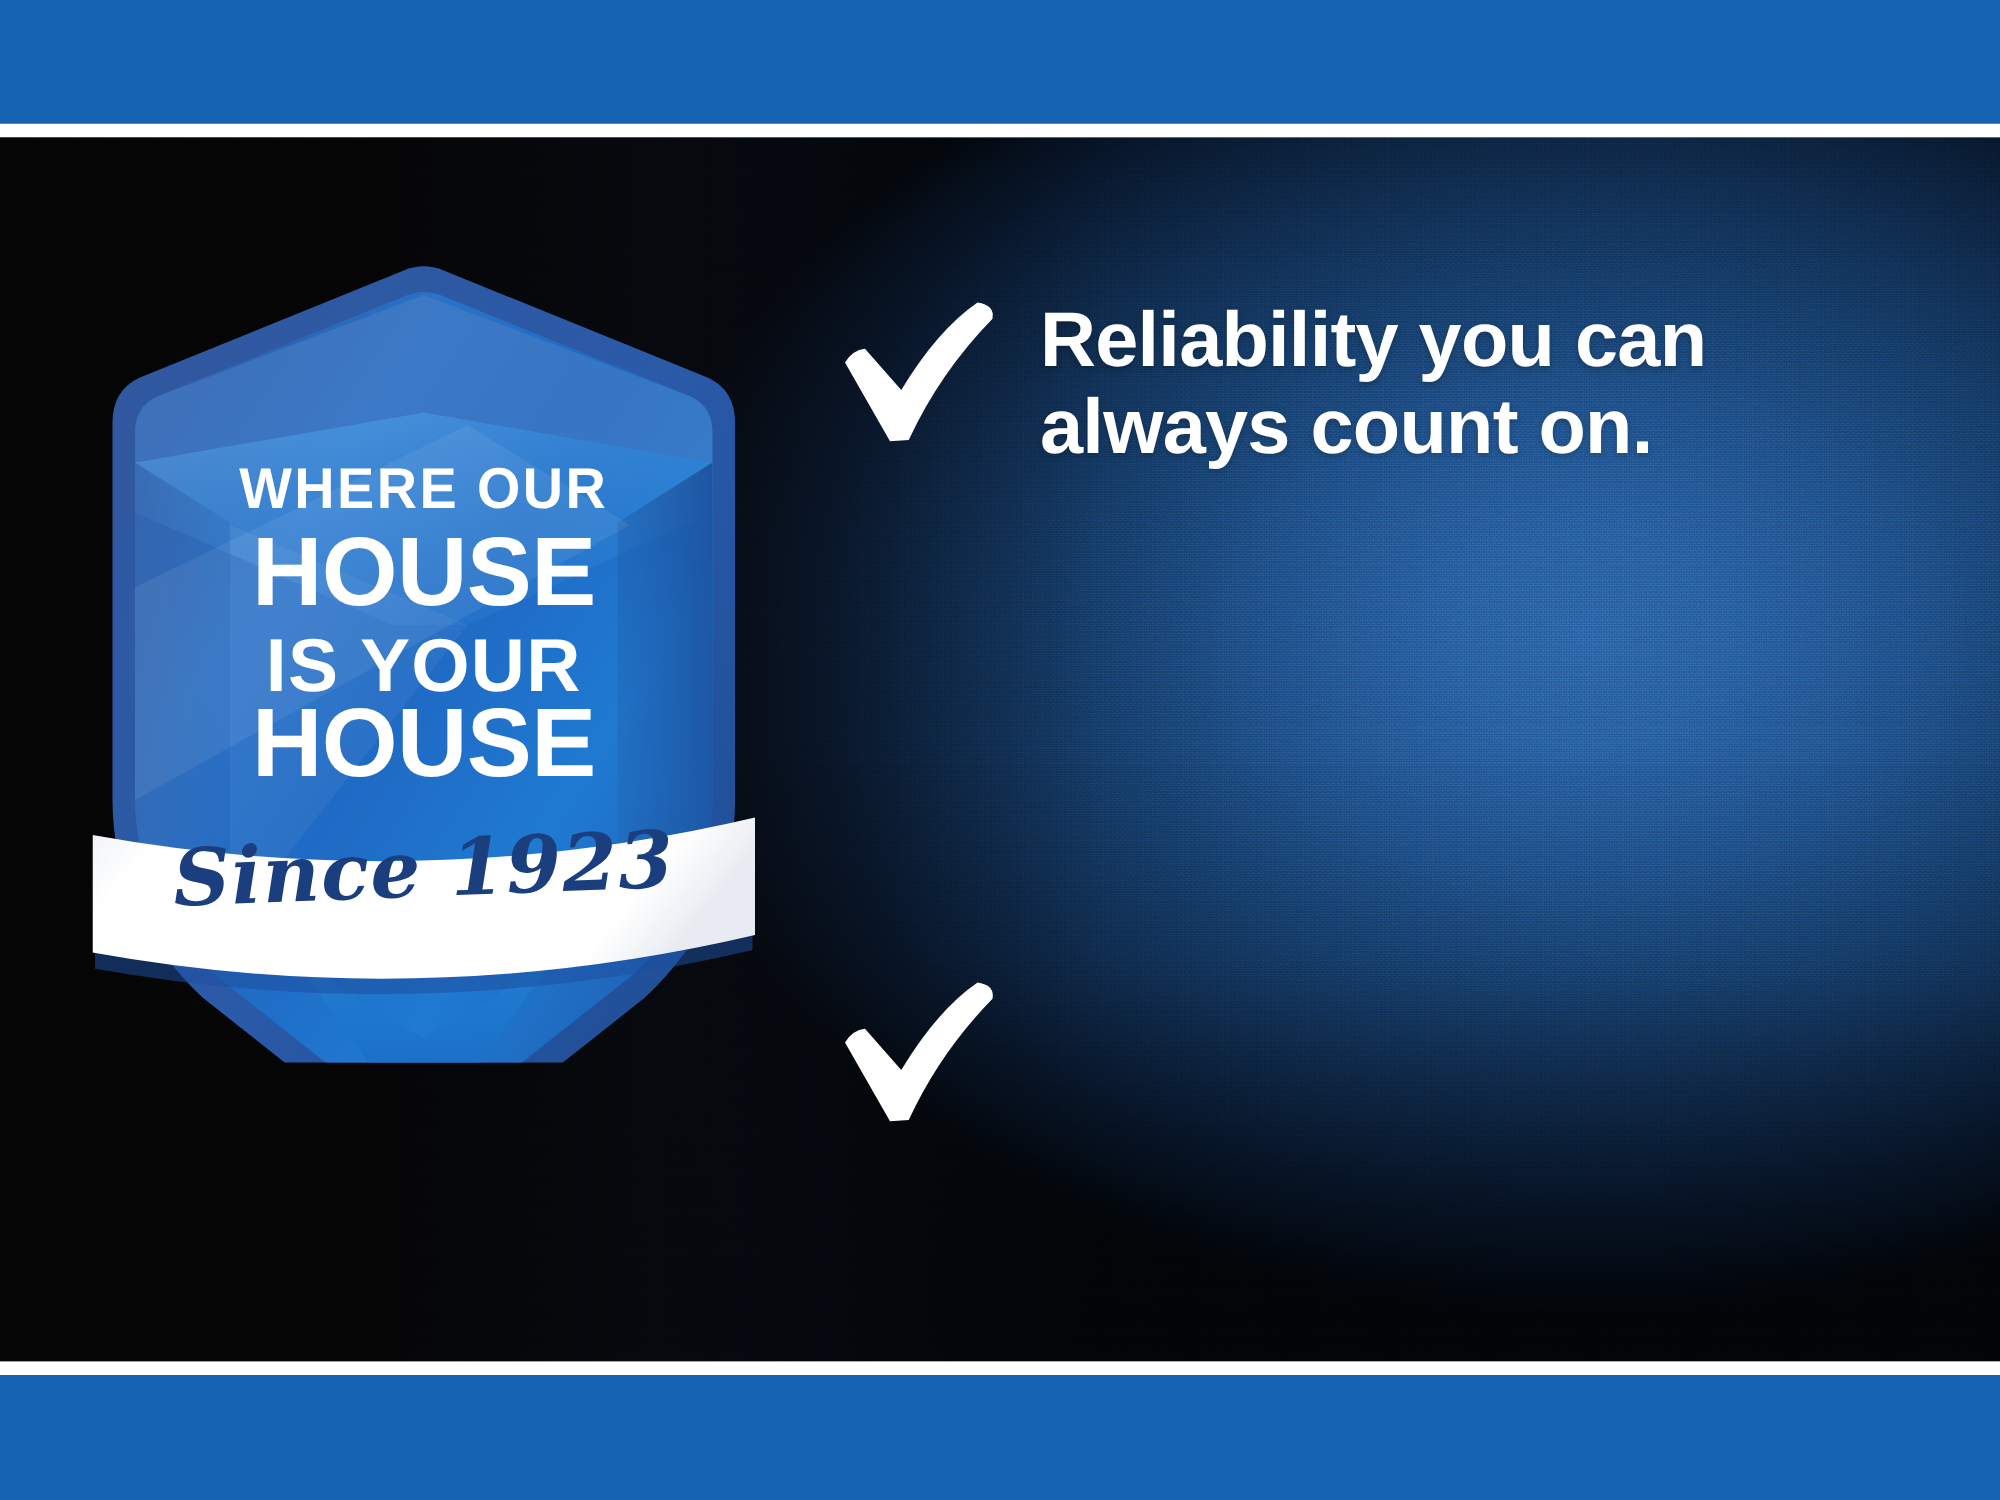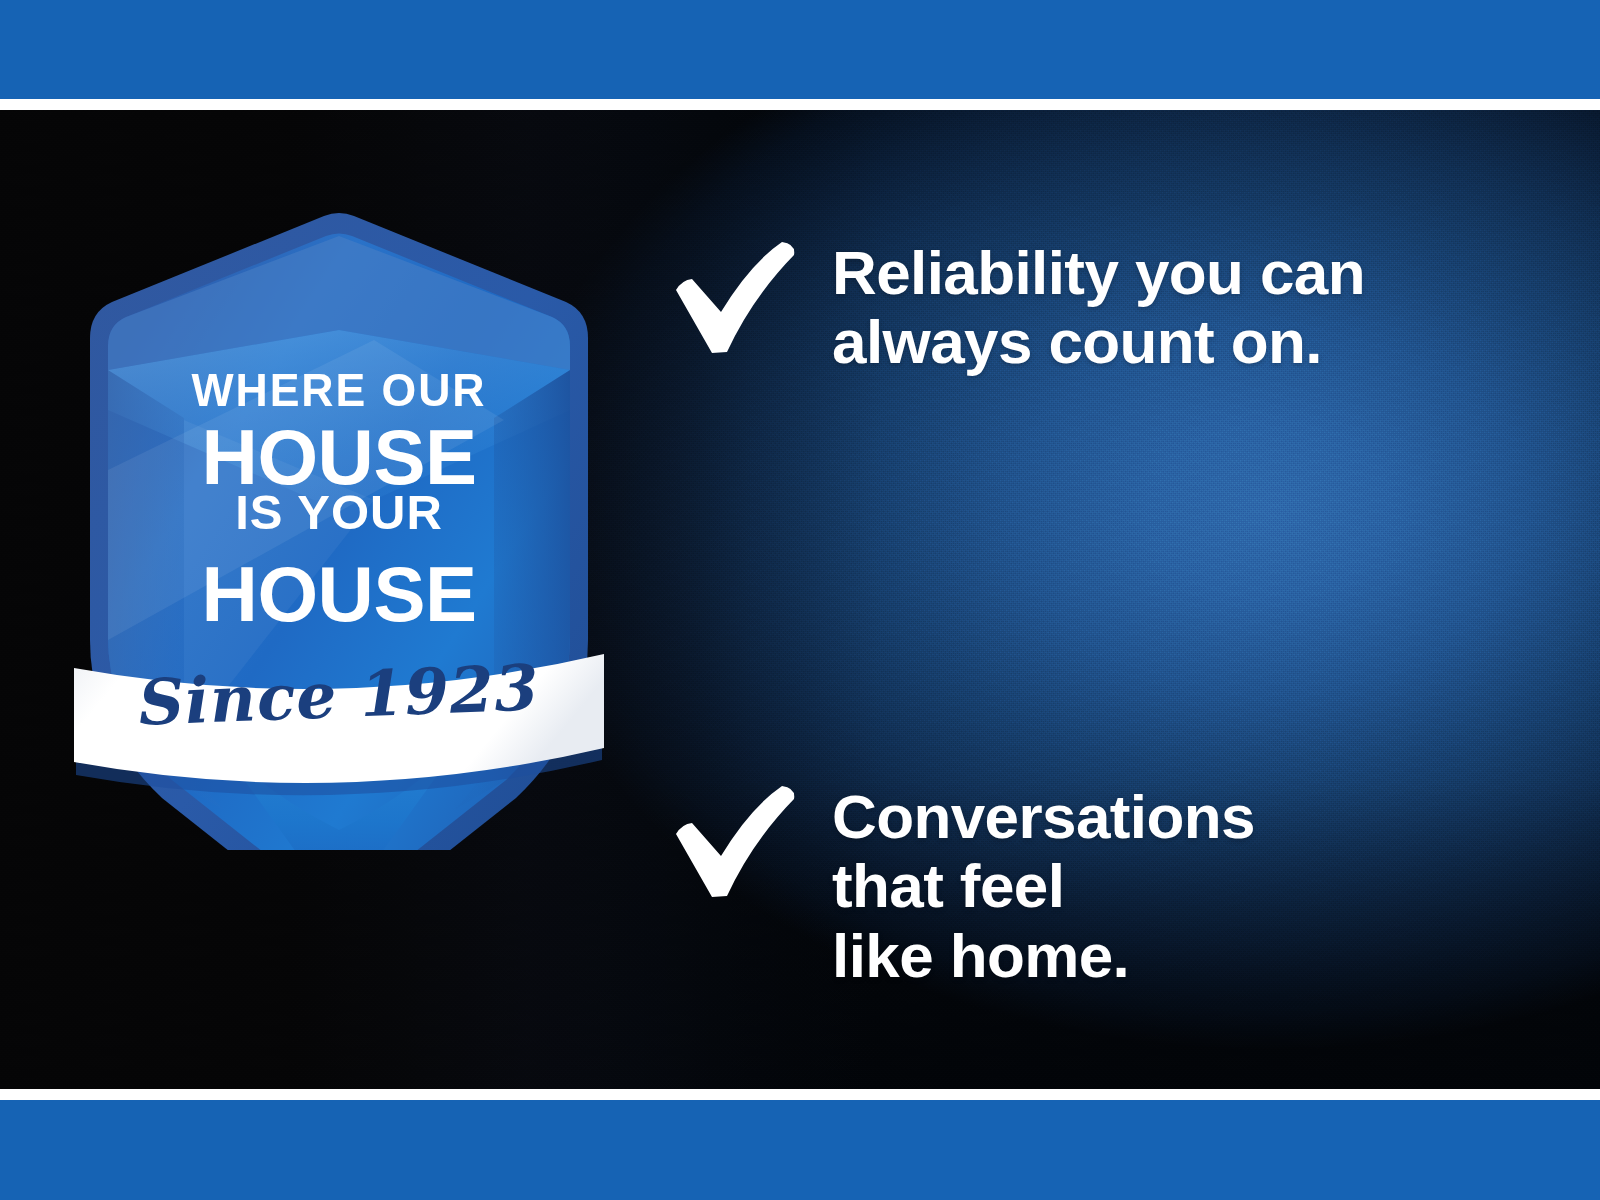--- a/index.html
+++ b/index.html
@@ -108,21 +108,21 @@
     color: #ffffff;
     font-family: "Liberation Sans", sans-serif;
     font-weight: 700;
     text-transform: uppercase;
     line-height: 1;
     white-space: nowrap;
     letter-spacing: .5px;
   }
   #sh-l1 { top: 197px; font-size: 46px;  letter-spacing: 2px;  transform: scaleX(.97); }
   #sh-l2 { top: 248px; font-size: 78px;  letter-spacing: -0.5px; transform: scaleX(1.0); }
-  #sh-l3 { top: 318px; font-size: 49px;  letter-spacing: 1px;  }
+  #sh-l3 { top: 333px; font-size: 60px;  letter-spacing: 1px;  }
   #sh-l4 { top: 385px; font-size: 78px;  letter-spacing: -0.5px; }
 
   #sh-since {
     position: absolute;
     left: 0;
     top: 494px;
     width: 530px;
     text-align: center;
     color: #1b3f7e;
     font-family: "DejaVu Serif", serif;
@@ -267,22 +267,19 @@
 always count on.</div>
     </div>
 
 
     <div class="benefit" id="benefit-2">
       <span class="check-icon">
         <svg viewBox="0 0 128 118" xmlns="http://www.w3.org/2000/svg" aria-hidden="true">
           <path d="M4 50 Q10 40 20 39 L49 72 Q78 24 110 2 Q124 4 122 15 Q80 58 55 112 L40 113 Z" fill="#ffffff"></path>
         </svg>
       </span>
-      <div class="benefit-text">Conversations
-that feel
-like home.</div>
     </div>
 
   </div>
 
   <div class="brand-bar" id="bot-bar"></div>
 
 </div>
 
 </body></html>

